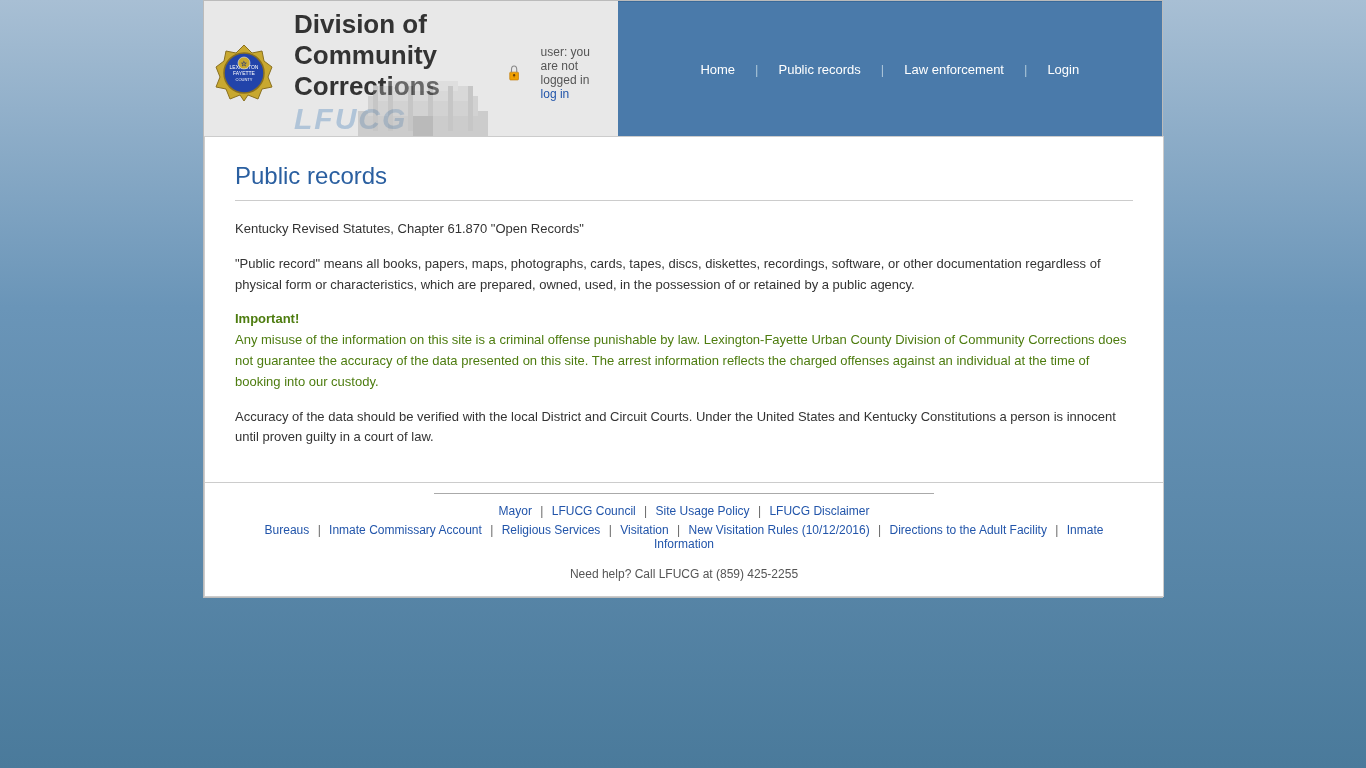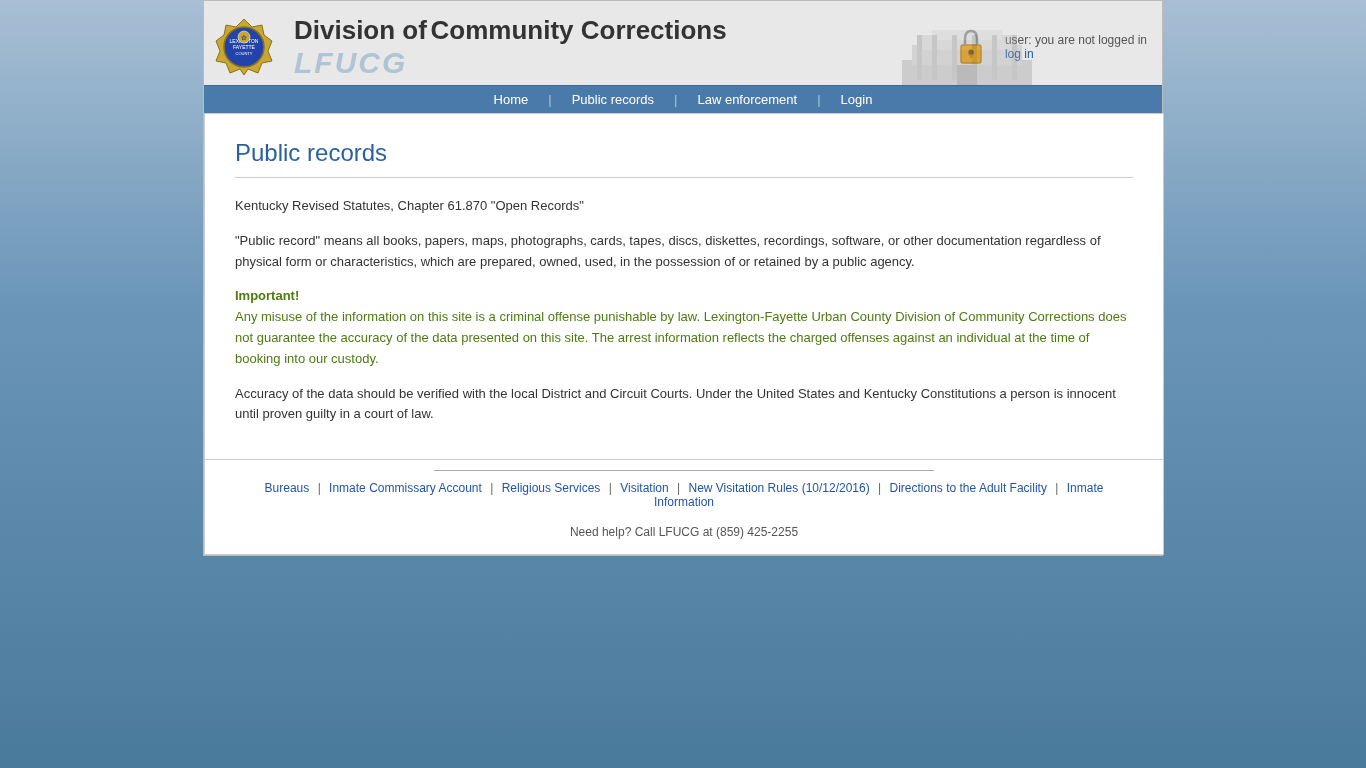--- a/index.html
+++ b/index.html
@@ -174,21 +174,21 @@
       width: 960px;
       margin: 0 auto;
       background: #f0f0f0;
       border: 1px solid #bbb;
     }
 
     #header-wrapper {
       background: #e8e8e8;
       padding: 0;
       display: flex;
-      flex-direction: column;
+      flex-direction: row;
     }
 
     #header-top {
       display: flex;
       align-items: center;
       padding: 8px 0 0 0;
       position: relative;
     }
   </style>
 </head>
@@ -278,20 +278,29 @@
       <span class="important-label">Important!</span><br>
       <span>Any misuse of the information on this site is a criminal offense punishable by law. Lexington-Fayette Urban County Division of Community Corrections does not guarantee the accuracy of the data presented on this site. The arrest information reflects the charged offenses against an individual at the time of booking into our custody.</span>
     </p>
 
     <p class="content-text">Accuracy of the data should be verified with the local District and Circuit Courts. Under the United States and Kentucky Constitutions a person is innocent until proven guilty in a court of law.</p>
   </div>
 
   <div id="footer">
     <hr id="footer-divider">
 
+    <div class="footer-row">
+      <a href="#" class="footer-link">Mayor</a>
+      <span class="footer-sep">|</span>
+      <a href="#" class="footer-link">LFUCG Council</a>
+      <span class="footer-sep">|</span>
+      <a href="#" class="footer-link">Site Usage Policy</a>
+      <span class="footer-sep">|</span>
+      <a href="#" class="footer-link">LFUCG Disclaimer</a>
+    </div>
 
     <div class="footer-row">
       <a href="#" class="footer-link">Bureaus</a>
       <span class="footer-sep">|</span>
       <a href="#" class="footer-link">Inmate Commissary Account</a>
       <span class="footer-sep">|</span>
       <a href="#" class="footer-link">Religious Services</a>
       <span class="footer-sep">|</span>
       <a href="#" class="footer-link">Visitation</a>
       <span class="footer-sep">|</span>

